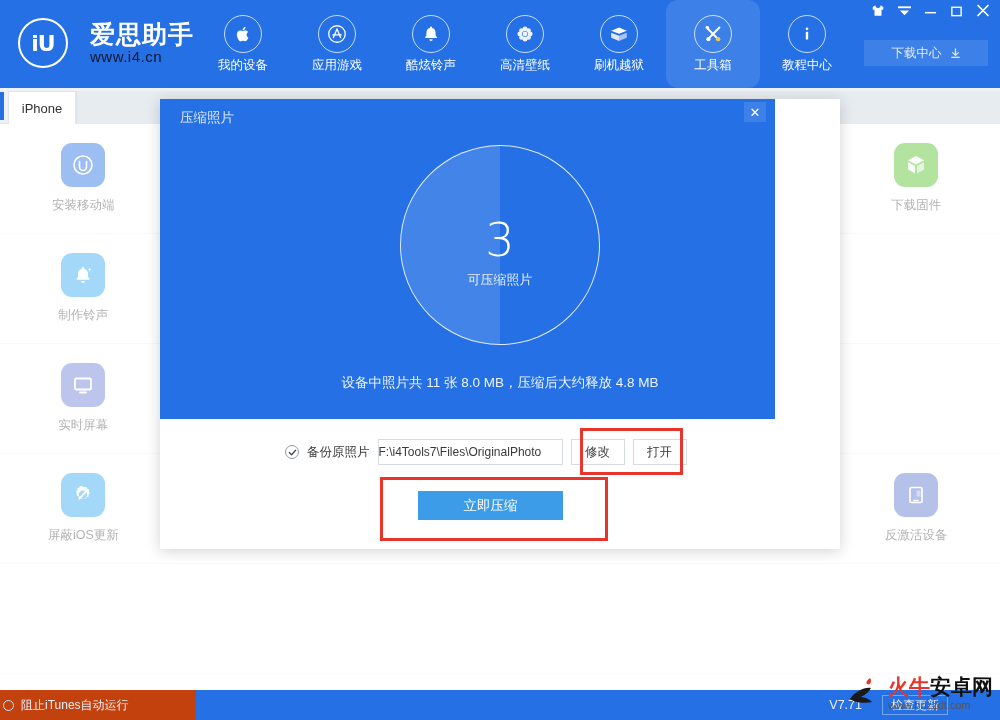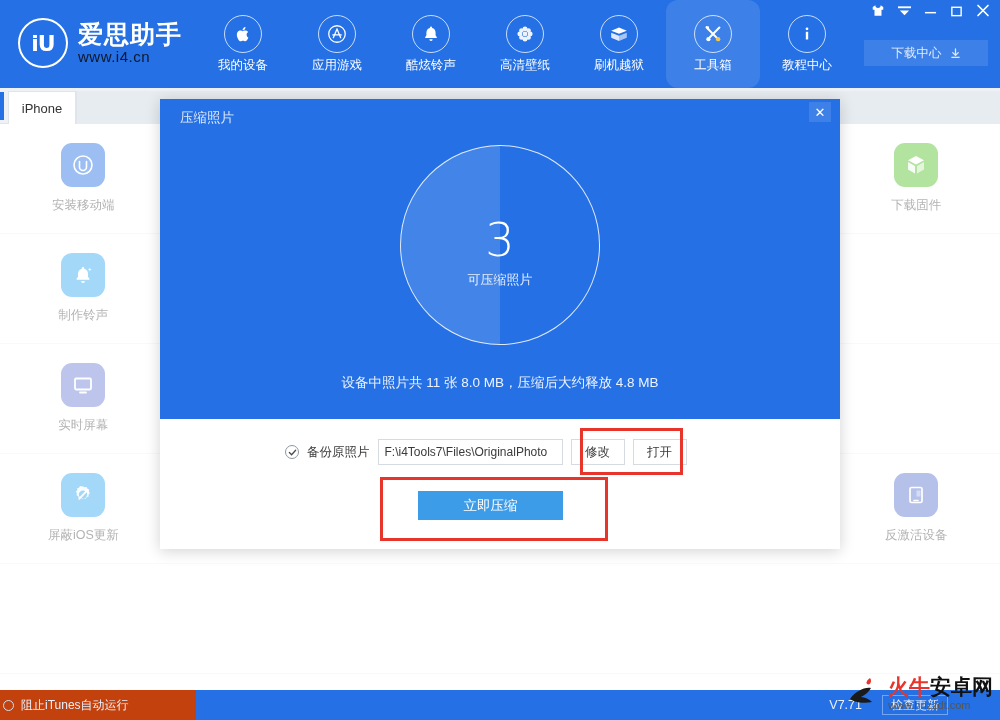--- a/index.html
+++ b/index.html
@@ -17,21 +17,21 @@
 
   
   .header {
     position: absolute; left: 0; top: 0;
     width: 1000px; height: 88px;
     background: #2470e4;
     overflow: hidden;
   }
   .brand {
     position: absolute; left: 18px; top: 18px;
-    display: flex; align-items: center; gap: 10px;
+    display: flex; align-items: center; gap: 22px;
   }
   .brand-mark {
     width: 50px; height: 50px; border-radius: 50%;
     border: 2px solid #ffffff;
     display: flex; align-items: center; justify-content: center;
     color: #ffffff; font-size: 22px; font-weight: bold;
     letter-spacing: -1px;
     font-family: "DejaVu Sans", sans-serif;
   }
   .brand-text { display: flex; flex-direction: column; line-height: 1.05; }
@@ -136,21 +136,21 @@
     background: rgba(255,255,255,.55);
   }
   .modal {
     position: absolute; left: 160px; top: 99px;
     width: 680px; height: 450px;
     background: #ffffff;
     box-shadow: 0 2px 14px rgba(0,0,0,.18);
   }
   .modal-head {
     position: absolute; left: 0; top: 0;
-    width: 680px; height: 320px;
+    width: 615px; height: 320px;
     background: #2470e4;
   }
   .modal-title {
     position: absolute; left: 20px; top: 10px;
     color: #dde8fa; font-size: 13.5px;
   }
   .modal-close {
     position: absolute; right: 9px; top: 3px;
     width: 22px; height: 20px;
     background: #3d81e8;
@@ -200,21 +200,21 @@
   .chk {
     width: 14px; height: 14px; border-radius: 50%;
     border: 1px solid #8e979f;
     display: flex; align-items: center; justify-content: center;
   }
   .chk svg { display: block; }
   .backup-label { font-size: 12.5px; color: #3b3b3b; }
   .path-box {
     width: 185px; height: 26px;
     border: 1px solid #d5dbe1; background: #fff;
-    display: flex; align-items: center; padding: 0 6px;
+    display: flex; align-items: center; padding: 0 0;
     font-size: 12px; color: #3b3b3b;
     overflow: hidden; white-space: nowrap;
     font-family: "Liberation Sans", sans-serif;
   }
   .btn-sm {
     width: 54px; height: 26px;
     border: 1px solid #d5dbe1; background: #fff;
     display: flex; align-items: center; justify-content: center;
     font-size: 12.5px; color: #3b3b3b; cursor: pointer;
   }

